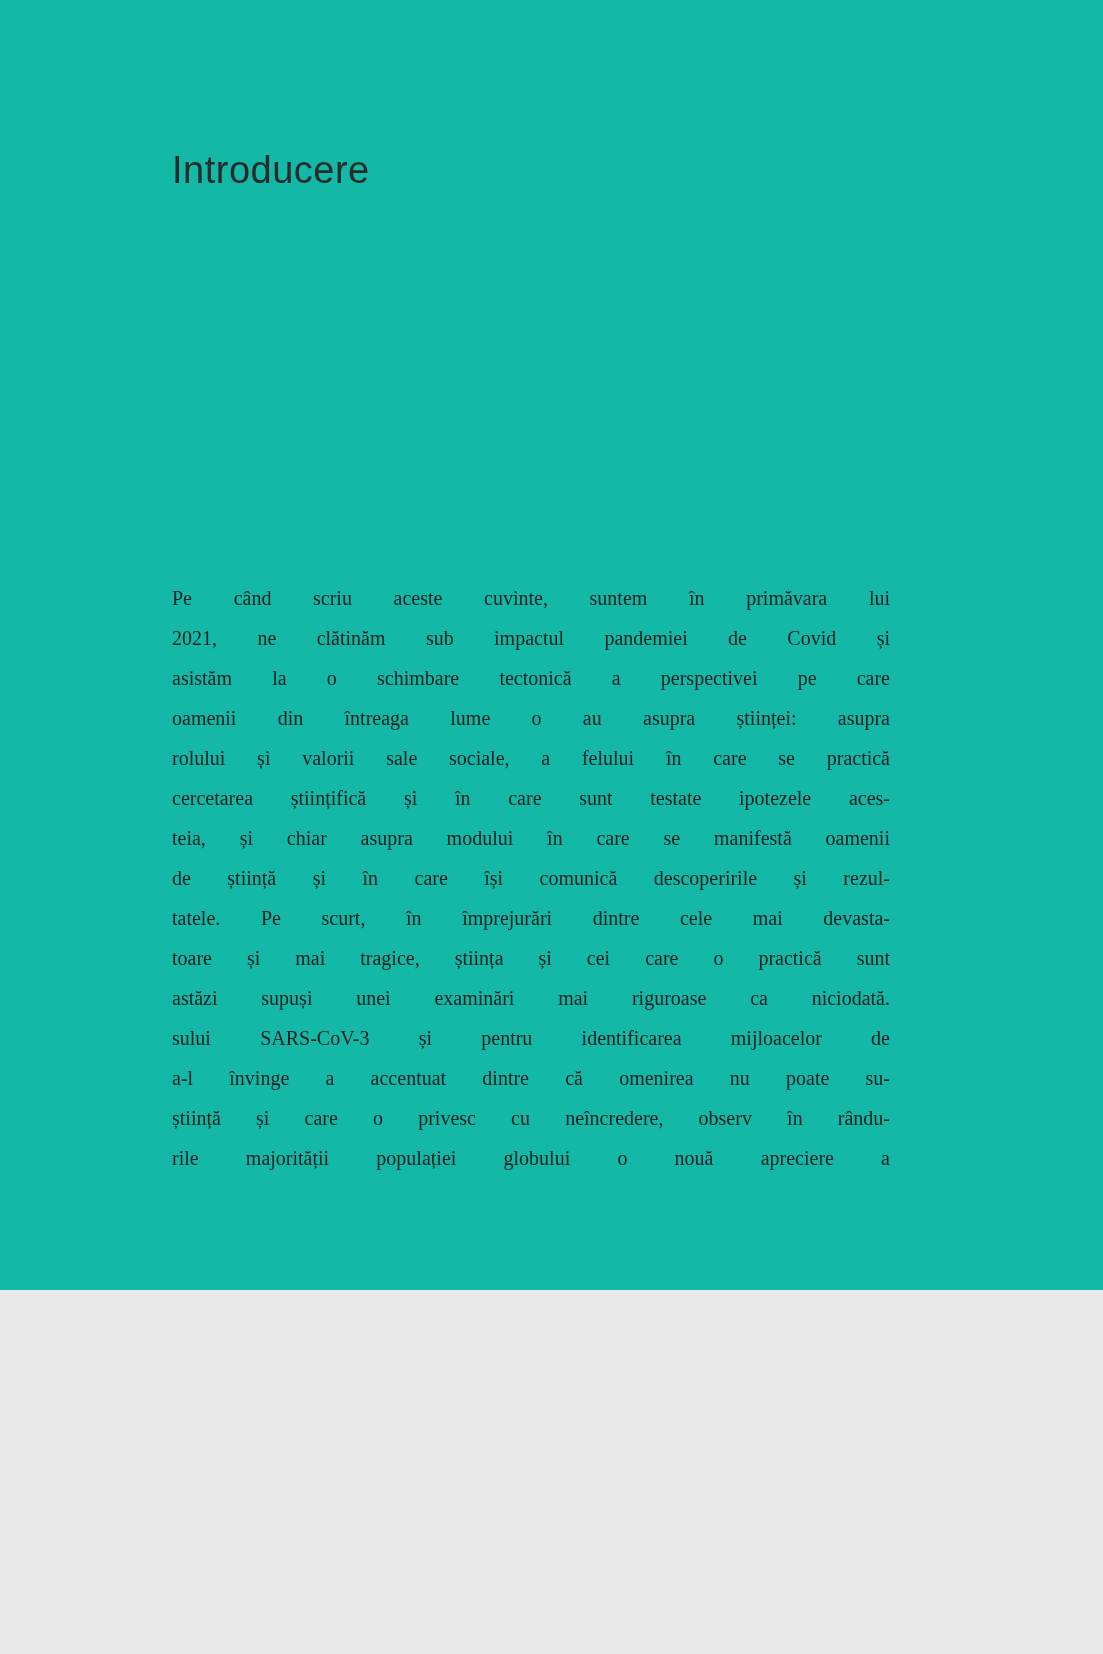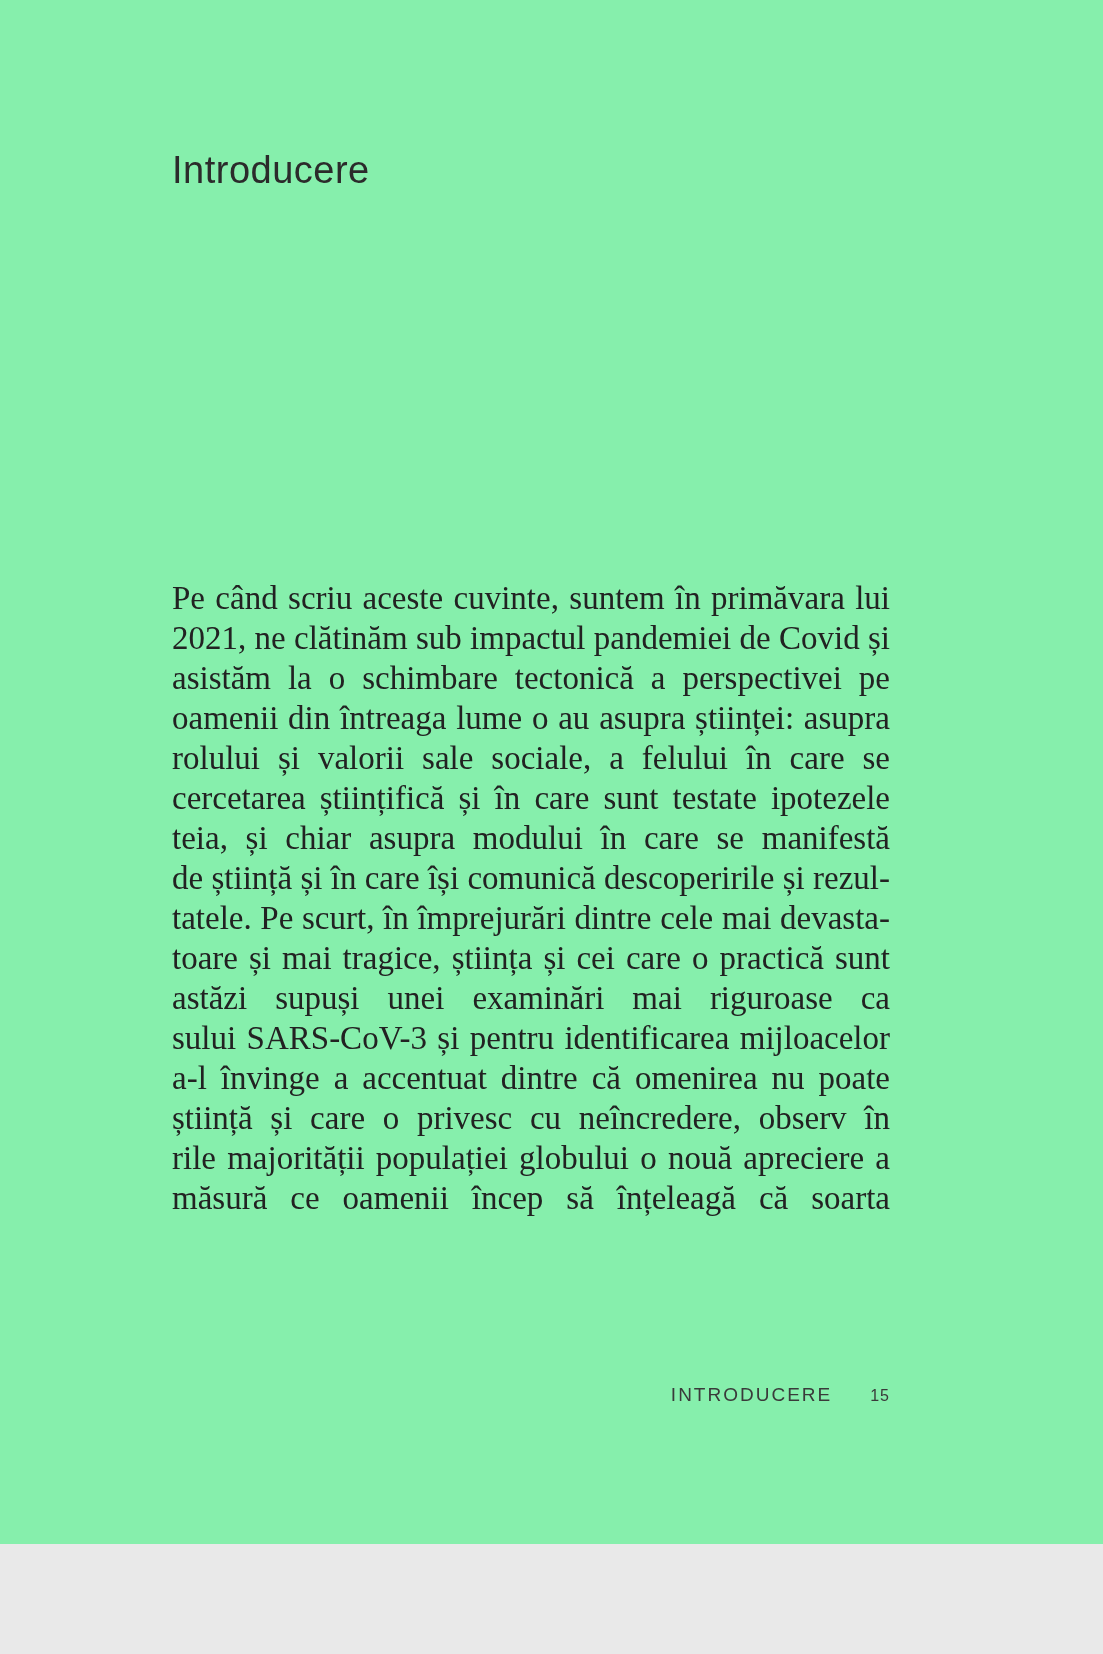--- a/index.html
+++ b/index.html
@@ -3,44 +3,44 @@
 <meta charset="utf-8">
 <style>
   html, body {
     margin: 0;
     padding: 0;
     background: #e9e9e9;
   }
   .page {
     position: relative;
     width: 1103px;
-    height: 1544px;
+    height: 1290px;
     margin: 0 auto;
-    background: #86efac;
+    background: #14b8a6;
     overflow: hidden;
   }
   .chapter-title {
     position: absolute;
     left: 172px;
     top: 151px;
     margin: 0;
     font-family: "Liberation Sans", "DejaVu Sans", sans-serif;
     font-size: 38px;
     font-weight: 400;
     line-height: 38px;
     letter-spacing: 0.5px;
     color: #2b2b2b;
   }
   .body-text {
     position: absolute;
     left: 172px;
     top: 578px;
     width: 718px;
     font-family: "Liberation Serif", "DejaVu Serif", serif;
-    font-size: 33px;
+    font-size: 20px;
     color: #222222;
   }
   .line {
     height: 40px;
     line-height: 40px;
     overflow: hidden;
     text-align: justify;
     text-align-last: justify;
     white-space: normal;
   }
@@ -90,21 +90,20 @@
     <div class="line">cercetarea științifică și în care sunt testate ipotezele aces-</div>
     <div class="line">teia, și chiar asupra modului în care se manifestă oamenii</div>
     <div class="line">de știință și în care își comunică descoperirile și rezul-</div>
     <div class="line">tatele. Pe scurt, în împrejurări dintre cele mai devasta-</div>
     <div class="line">toare și mai tragice, știința și cei care o practică sunt</div>
     <div class="line">astăzi supuși unei examinări mai riguroase ca niciodată.</div>
     <div class="line">sului SARS-CoV-3 și pentru identificarea mijloacelor de</div>
     <div class="line">a-l învinge a accentuat dintre că omenirea nu poate su-</div>
     <div class="line">știință și care o privesc cu neîncredere, observ în rându-</div>
     <div class="line">rile majorității populației globului o nouă apreciere a</div>
-    <div class="line">măsură ce oamenii încep să înțeleagă că soarta omenirii</div>
   </div>
 
   <div class="page-footer">
     <span class="running-head">INTRODUCERE</span>
     <span class="page-number">15</span>
   </div>
 
 </div>
 
 </body></html>

